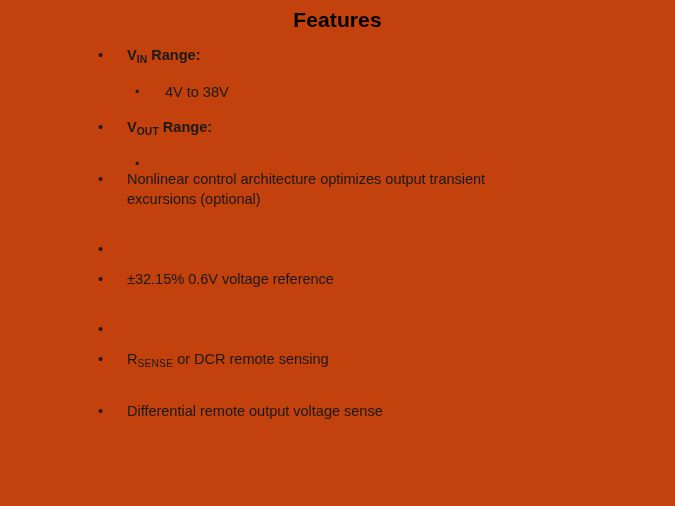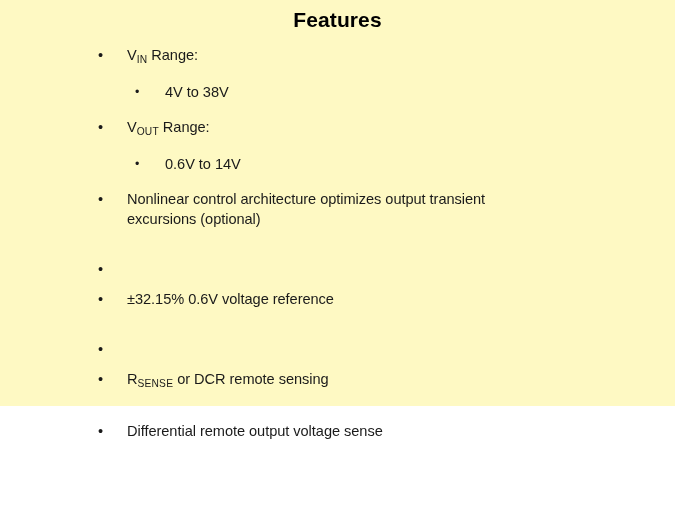--- a/index.html
+++ b/index.html
@@ -13,22 +13,22 @@
     font-family: "Liberation Sans", sans-serif;
     color: #000000;
     overflow: hidden;
     position: relative;
     -webkit-font-smoothing: antialiased;
   }
 
   .slide {
     position: relative;
     width: 675px;
-    height: 406px;
-    background: #fef9c3;
+    height: 506px;
+    background: #c2410c;
   }
 
   
   .slide-title {
     position: absolute;
     left: 0;
     top: 8px;
     width: 675px;
     text-align: center;
     font-size: 21px;
@@ -108,21 +108,21 @@
 
   
   sub.sub {
     font-size: 0.70em;
     vertical-align: baseline;
     position: relative;
     top: 0.28em;
     letter-spacing: 0.2px;
   }
 
-  .nowrap { white-space: nowrap; }
+  .nowrap { white-space: nowrap; font-weight: bold; }
 </style>
 </head>
 <body>
 
 <div class="slide">
 
   <div class="slide-title">Features</div>
 
   <div class="bullet-body">
 
@@ -139,21 +139,20 @@
 
     <div class="group-gap"></div>
 
     <div class="bullet-group">
       <div class="bullet-item level1">
         <span class="bullet-marker">•</span>
         <span class="bullet-text"><span class="nowrap"><span>V</span><sub class="sub">OUT</sub><span> Range:</span></span></span>
       </div>
       <div class="bullet-item level2">
         <span class="bullet-marker">•</span>
-        <span class="bullet-text">0.6V to 14V</span>
       </div>
     </div>
 
     <div class="group-gap"></div>
 
     <div class="bullet-item level1">
       <span class="bullet-marker">•</span>
       <span class="bullet-text">
         <span class="wrap-line">Nonlinear control architecture optimizes output transient</span>
         <span class="wrap-line">excursions (optional)</span>

